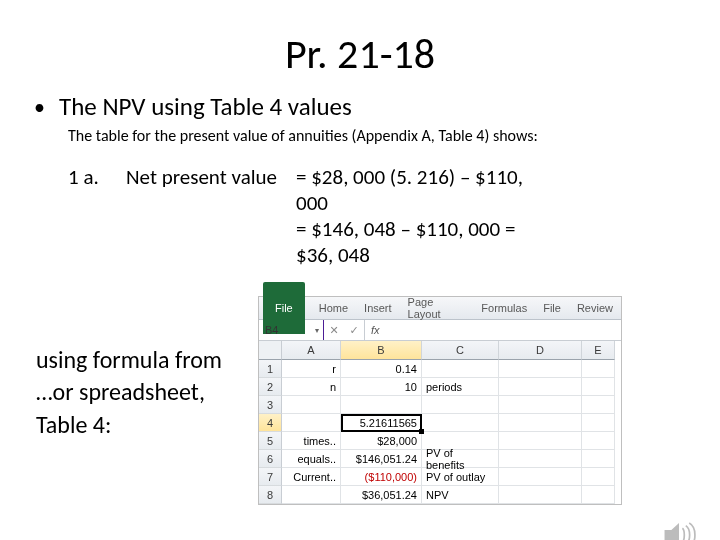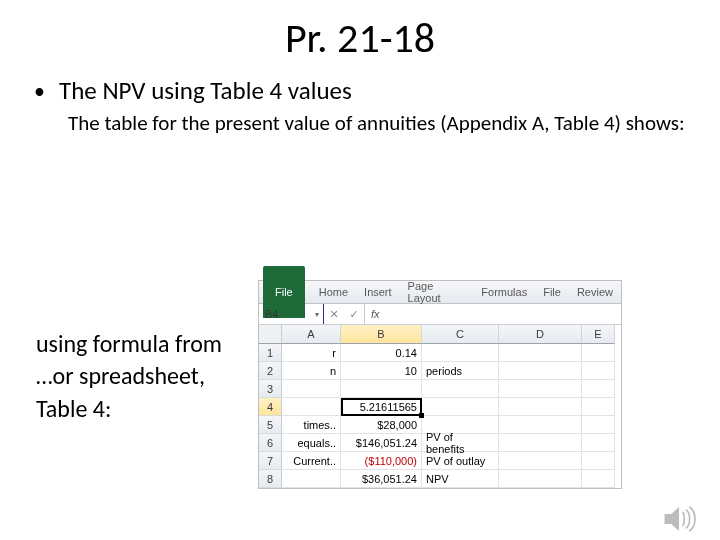--- a/index.html
+++ b/index.html
@@ -1,21 +1,21 @@
 <!DOCTYPE html>
 <html><head>
 <meta charset="utf-8">
 <style>
   html,body{margin:0;padding:0;width:720px;height:540px;background:#fff;font-family:"Calibri","Segoe UI",Arial,sans-serif;color:#000;overflow:hidden}
   .slide{position:relative;width:720px;height:540px}
-  .title{font-size:42px;text-align:center;margin-top:12px;font-weight:400}
+  .title{font-size:42px;text-align:center;margin-top:28px;font-weight:400}
   .bullet-row{display:flex;align-items:baseline;margin:12px 0 0 34px}
   .bullet-row .dot{font-size:22px;margin-right:14px}
   .bullet-row .txt{font-size:25px}
-  .sub1{margin:4px 0 0 68px;font-size:21px;line-height:1.25}
+  .sub1{margin:4px 0 0 68px;font-size:16px;line-height:1.25}
   .sub2{margin:0 0 0 68px;font-size:21px}
   .npv-block{margin:18px 0 0 68px;font-size:21px}
   .npv-block .row{display:flex}
   .npv-block .label1a{width:58px}
   .npv-block .labelnpv{width:170px}
   .npv-block .eq{width:260px}
   .ors{position:absolute;left:36px;top:316px;font-size:24px;line-height:1.35}
   
   .ss{position:absolute;left:258px;top:268px;width:362px;border:1px solid #bfbfbf;background:#fff;font-family:"Segoe UI",Arial,sans-serif}
   .ribbon{display:flex;align-items:center;height:22px;background:linear-gradient(#f6f7f9,#e5e9ee);border-bottom:1px solid #bcc3cb;font-size:11px;color:#3b3b3b}
@@ -53,20 +53,32 @@
 <div class="slide">
 
 <div class="title">Pr. 21-18</div>
 
 <div class="bullet-row">
   <span class="dot">•</span>
   <span class="txt">The NPV using Table 4 values</span>
 </div>
 <div class="sub1">The table for the present value of annuities (Appendix A, Table 4) shows:</div>
 
+<div class="npv-block">
+  <div class="row">
+    <span class="label1a">1 a.</span>
+    <span class="labelnpv">Net present value</span>
+    <span class="eq">= $28, 000 (5. 216) – $110, 000</span>
+  </div>
+  <div class="row">
+    <span class="label1a"></span>
+        <span class="labelnpv"></span>
+    <span class="eq">= $146, 048 – $110, 000  = $36, 048</span>
+  </div>
+</div>
 
 <div class="ors">
   <div>using formula from</div>
   <div>…or spreadsheet,</div>
   <div>Table 4:</div>
 </div>
 
 <div class="ss">
   <div class="ribbon">
     <div class="file-tab">File</div>

